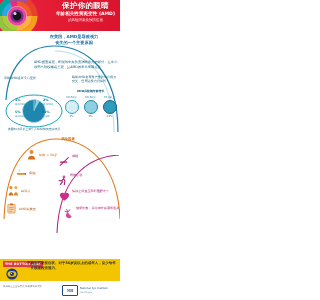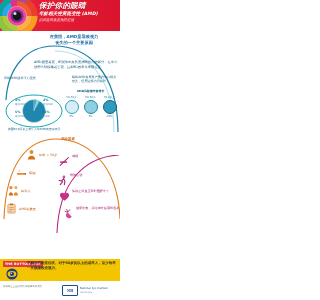--- a/index.html
+++ b/index.html
@@ -9,21 +9,21 @@
     position:relative;
   }
   .poster{position:relative;width:120px;height:300px;overflow:hidden;background:#ffffff;}
 
   
   .header{
     position:absolute;left:0;top:0;width:120px;height:31px;
     background:linear-gradient(90deg,#e8243c 0%,#e31c34 45%,#d9142c 100%);
     overflow:hidden;
   }
-  .hdr-txt{position:absolute;left:39px;top:2px;width:79px;text-align:left;font-style:italic;}
+  .hdr-txt{position:absolute;left:46px;top:2px;width:79px;text-align:center;}
   .hdr-title{
     color:#ffffff;font-size:7.5px;line-height:8px;font-weight:bold;
     letter-spacing:.3px;white-space:nowrap;text-shadow:0 .5px .5px rgba(0,0,0,.25);
   }
   .hdr-sub{
     color:#ffffff;font-size:4.6px;line-height:6px;font-weight:bold;
     white-space:nowrap;margin-top:1px;
   }
   .hdr-sub2{
     color:#ffd9de;font-size:3.5px;line-height:5px;white-space:nowrap;margin-top:.5px;

